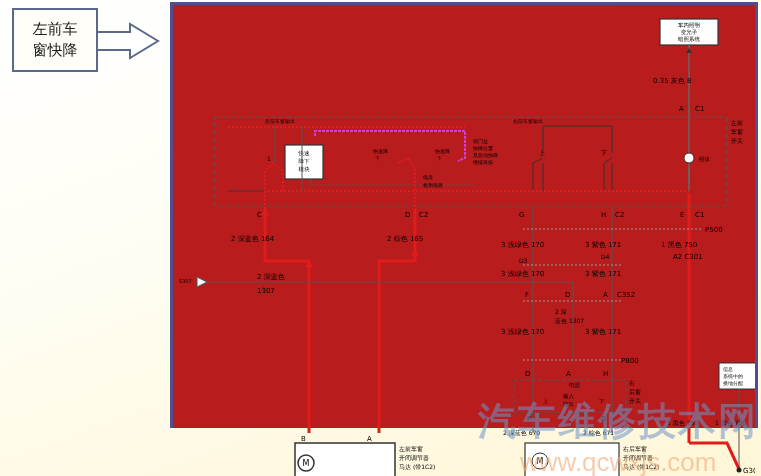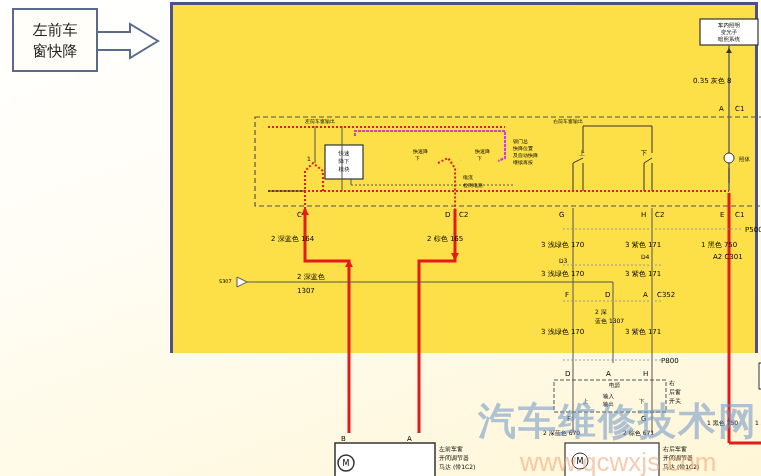--- a/index.html
+++ b/index.html
@@ -2,26 +2,26 @@
 <html><head>
 <meta charset="utf-8">
 <style>
   html,body{margin:0;padding:0;}
   body{width:761px;height:476px;overflow:hidden;position:relative;
     background:linear-gradient(160deg,#ffffff 0%,#fffdf3 40%,#fff6d6 100%);
     font-family:"DejaVu Sans",sans-serif;}
   .callout{position:absolute;left:12px;top:8px;width:86px;height:64px;
     border:2px solid #5a6a8c;background:#fffef8;box-sizing:border-box;
     display:flex;align-items:center;justify-content:center;}
-  .callout span{font-family:Liberation Sans, sans-serif;font-size:15px;line-height:21px;
+  .callout span{font-family:Liberation Serif, serif;font-size:15px;line-height:21px;
     color:#222;white-space:pre-line;}
   .arrow{position:absolute;left:96px;top:22px;}
-  .frame{position:absolute;left:170px;top:2px;width:588px;height:351px;
+  .frame{position:absolute;left:170px;top:2px;width:588px;height:426px;
     border-left:3px solid #4e4f8e;border-top:3px solid #4e4f8e;border-right:3px solid #4e4f8e;
-    background:#fde047;box-sizing:border-box;padding-left:40px;}
+    background:#b91c1c;box-sizing:border-box;}
   svg text{font-family:"DejaVu Sans",sans-serif;}
   .wm{position:absolute;left:478px;top:396px;font-family:"DejaVu Sans",sans-serif;
     font-size:38px;font-weight:bold;color:rgba(110,150,200,0.55);letter-spacing:2px;}
   .wm2{position:absolute;left:520px;top:447px;font-family:Liberation Sans, sans-serif;
     font-size:26px;color:rgba(240,170,120,0.6);}
 </style>
 </head>
 <body>
 
 <div class="callout">

